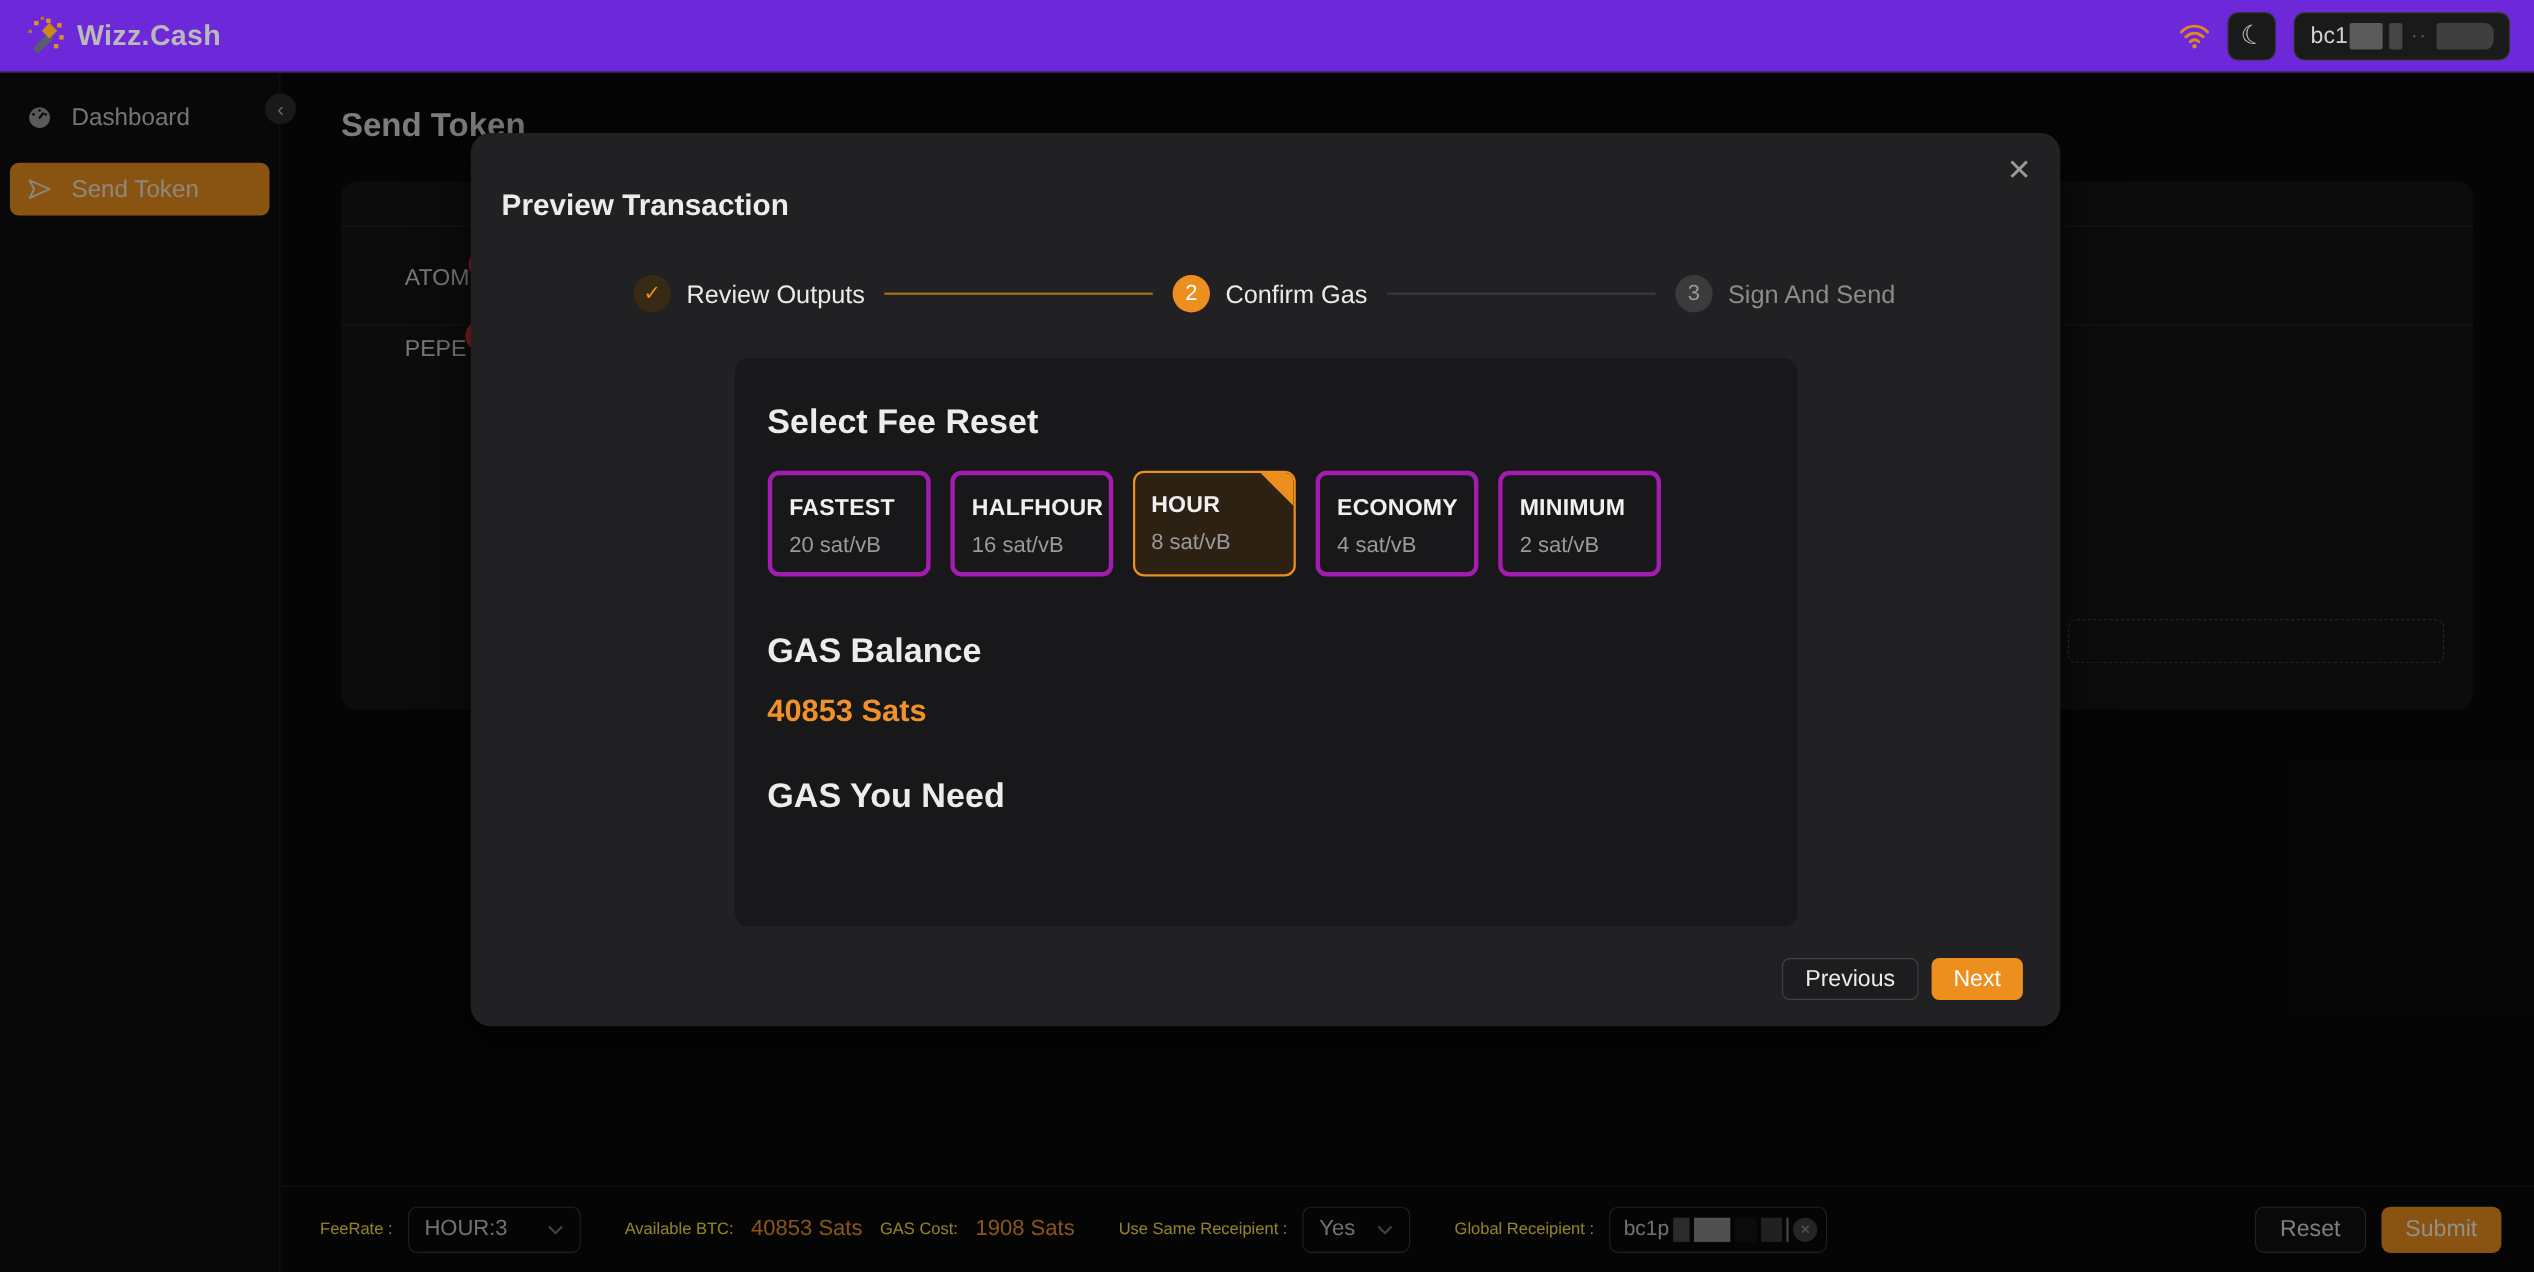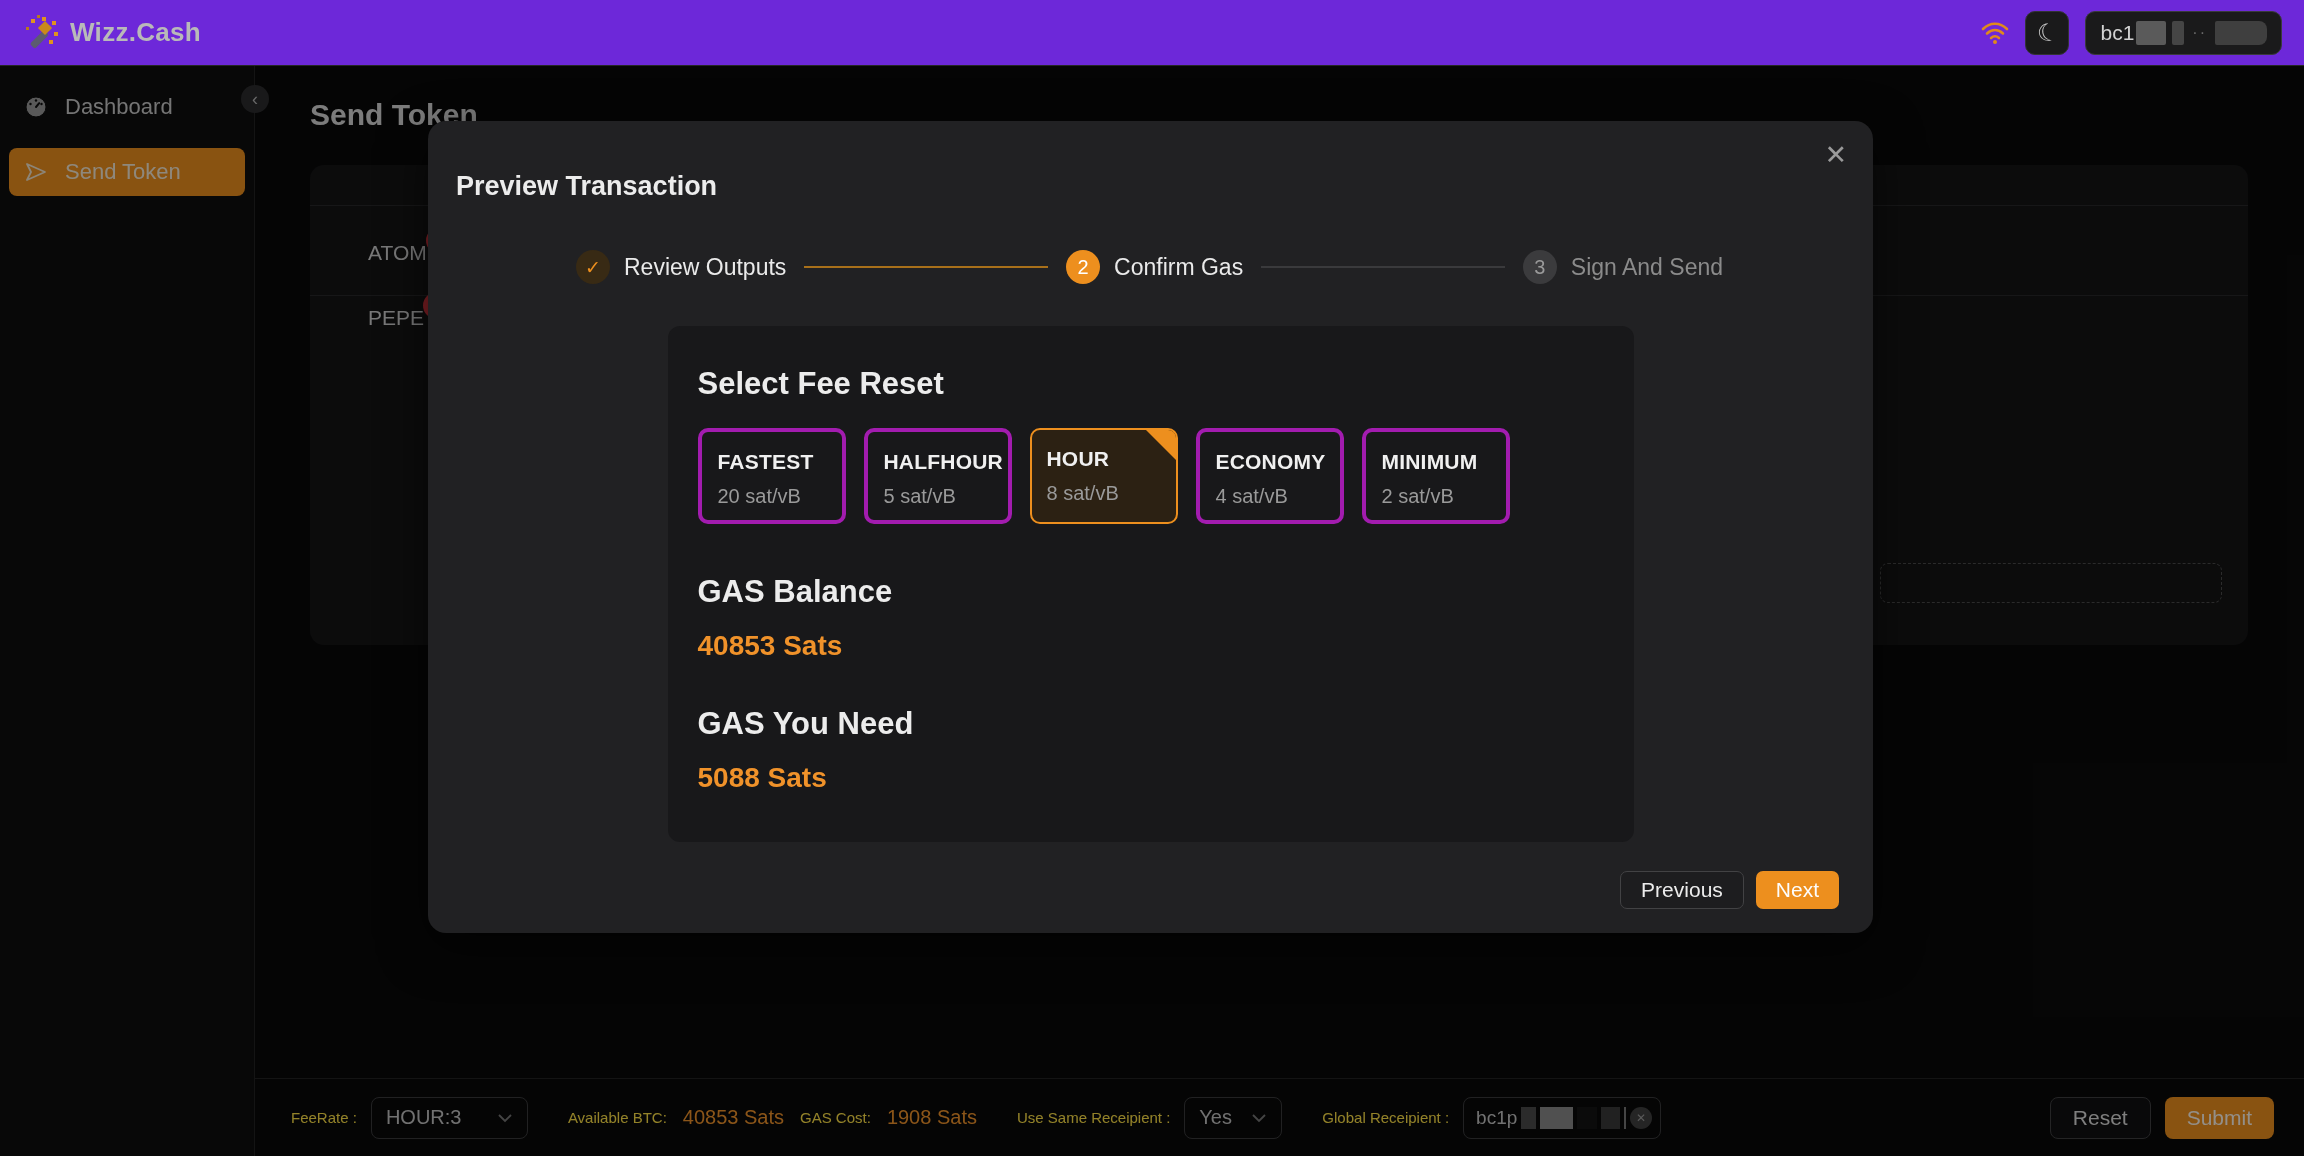--- a/index.html
+++ b/index.html
@@ -270,41 +270,40 @@
     <div class="fee-panel">
       <div class="panel-h" style="margin-top:16px">Select Fee Reset</div>
 
       <div class="fee-cards">
         <div class="fee-card">
           <div class="fc-name">FASTEST</div>
           <div class="fc-rate">20 sat/vB</div>
         </div>
         <div class="fee-card">
           <div class="fc-name">HALFHOUR</div>
-          <div class="fc-rate">5 sat/vB</div>
+          <div class="fc-rate">16 sat/vB</div>
         </div>
         <div class="fee-card selected">
           <div class="corner-flag"></div>
           <div class="fc-name">HOUR</div>
           <div class="fc-rate">8 sat/vB</div>
         </div>
         <div class="fee-card">
           <div class="fc-name">ECONOMY</div>
           <div class="fc-rate">4 sat/vB</div>
         </div>
         <div class="fee-card">
           <div class="fc-name">MINIMUM</div>
           <div class="fc-rate">2 sat/vB</div>
         </div>
       </div>
 
       <div class="panel-h gas-h">GAS Balance</div>
       <div class="gas-value">40853 Sats</div>
       <div class="panel-h" style="margin-top:44px">GAS You Need</div>
-      <div class="gas-value">5088 Sats</div>
     </div>
 
     <div class="modal-actions">
       <button class="m-btn ghost">Previous</button>
       <button class="m-btn primary">Next</button>
     </div>
   </div>
 
 </div>
 

